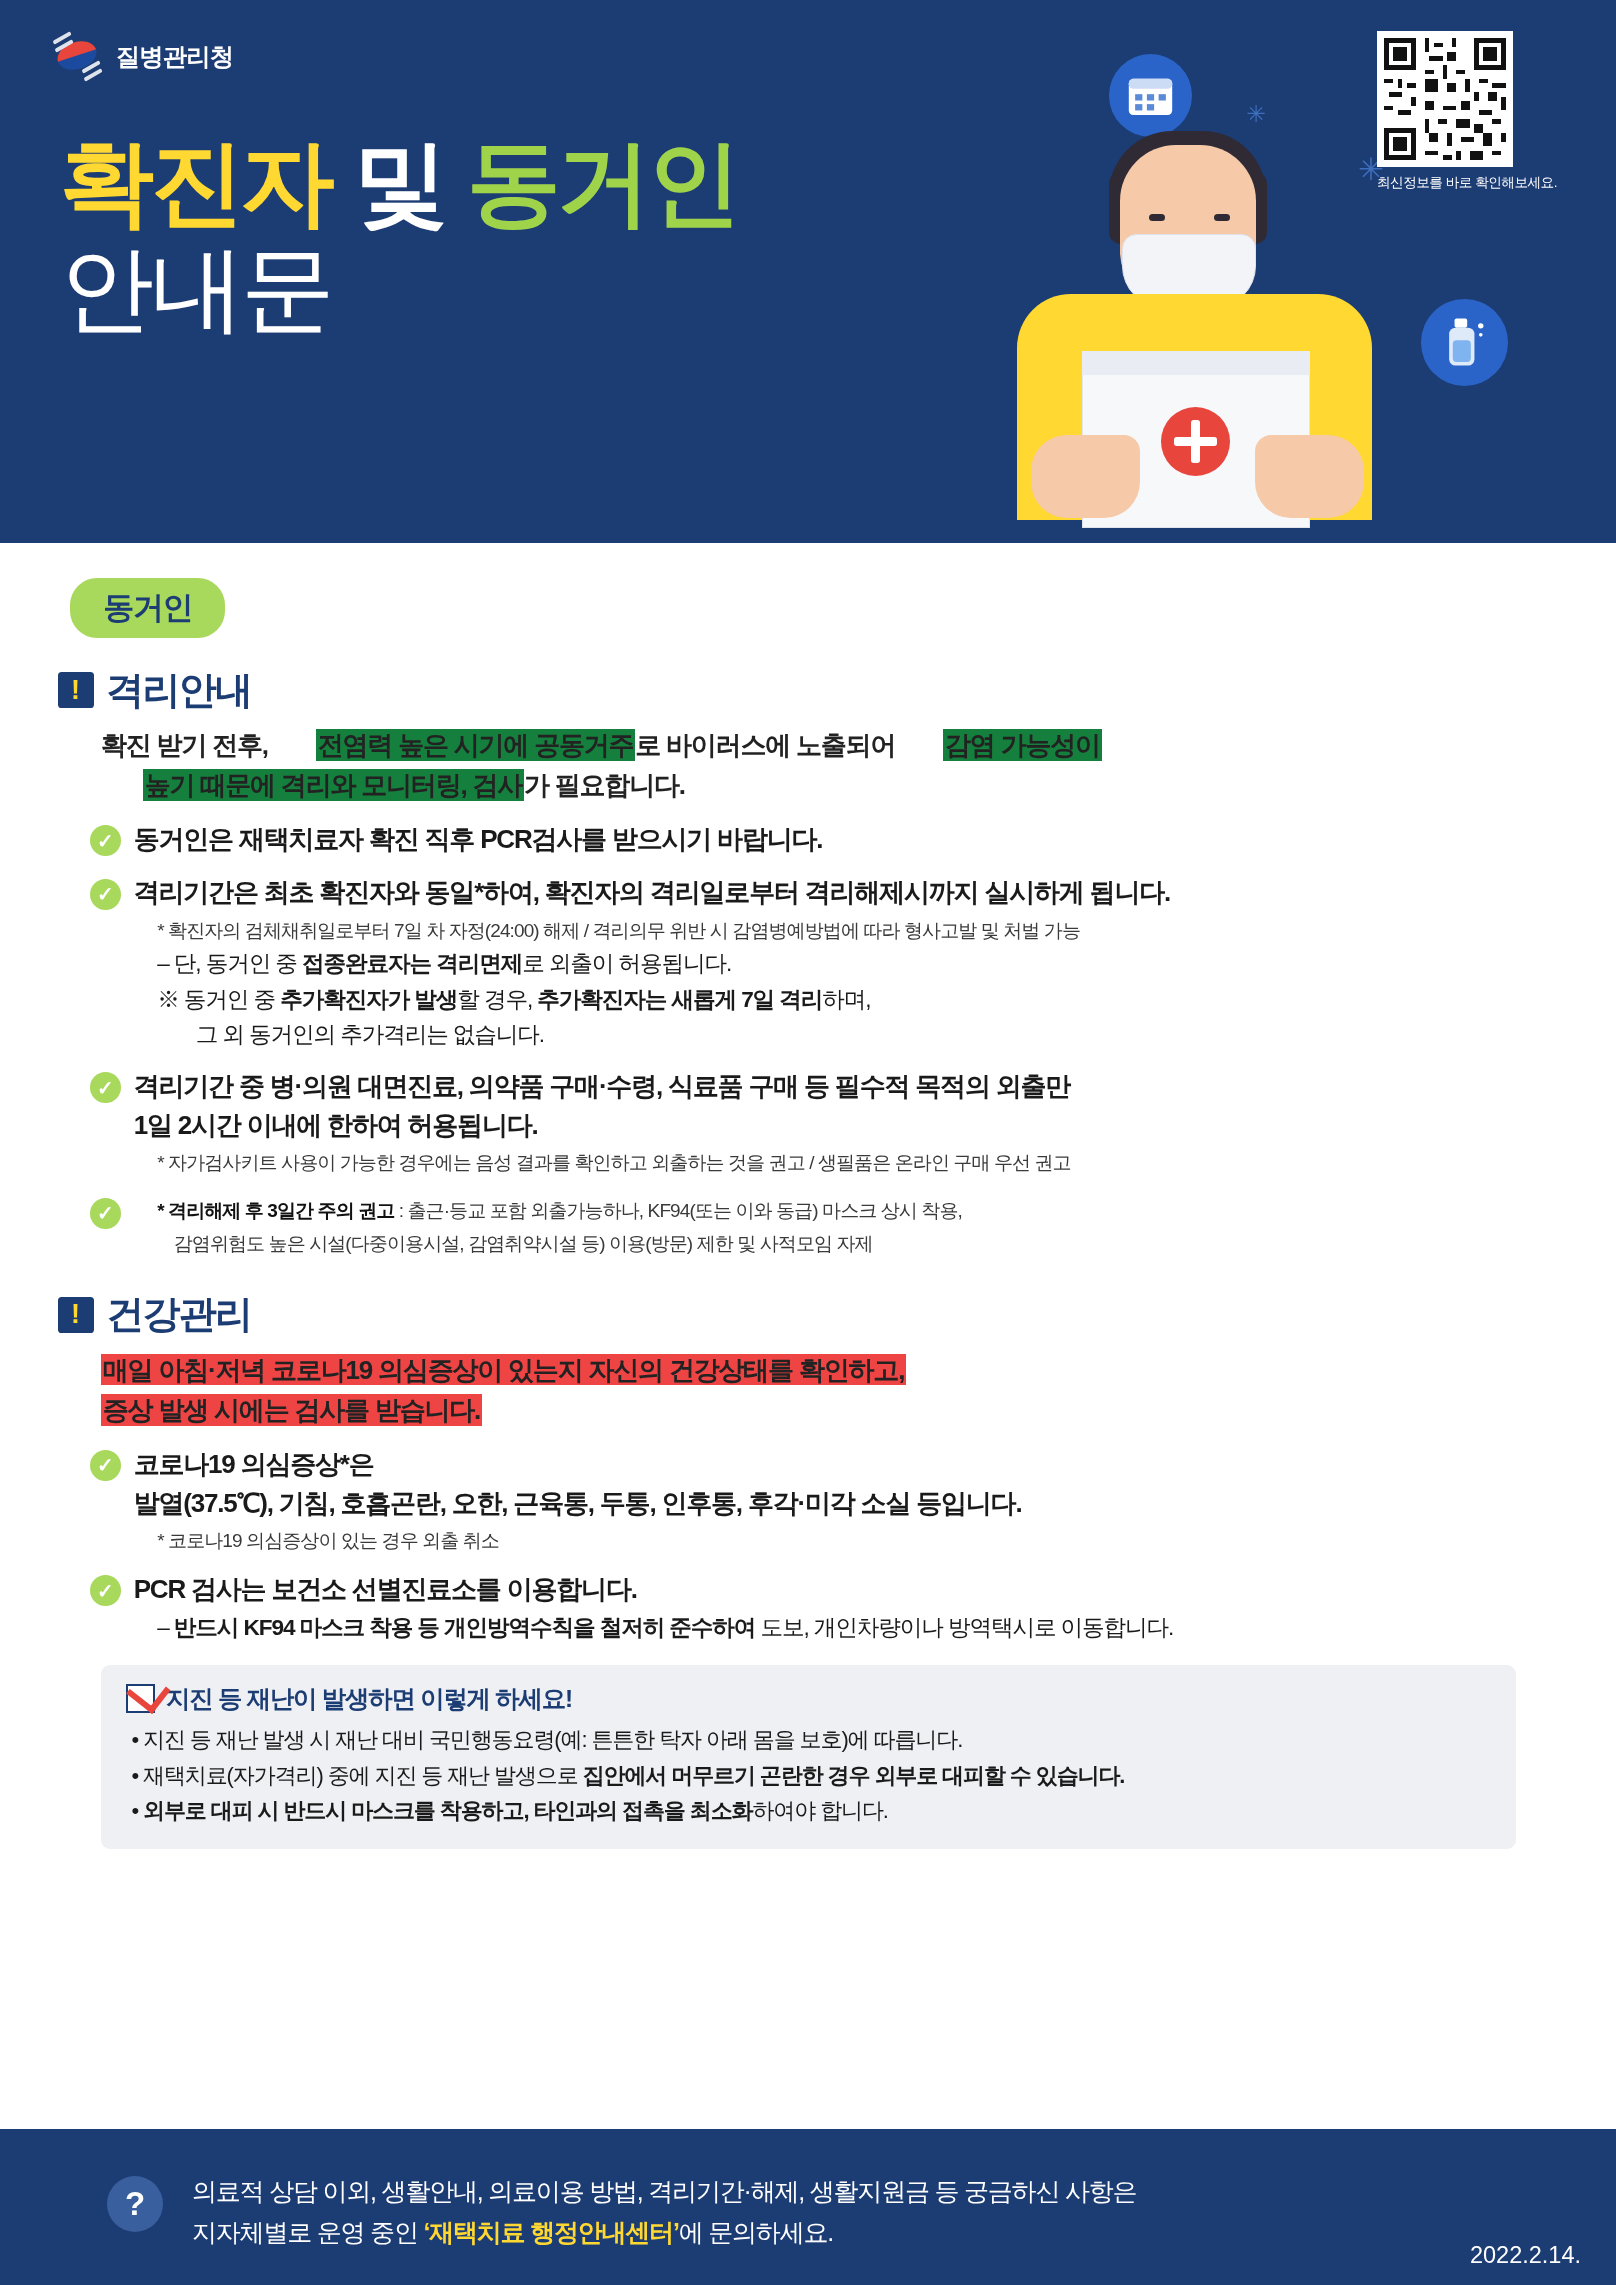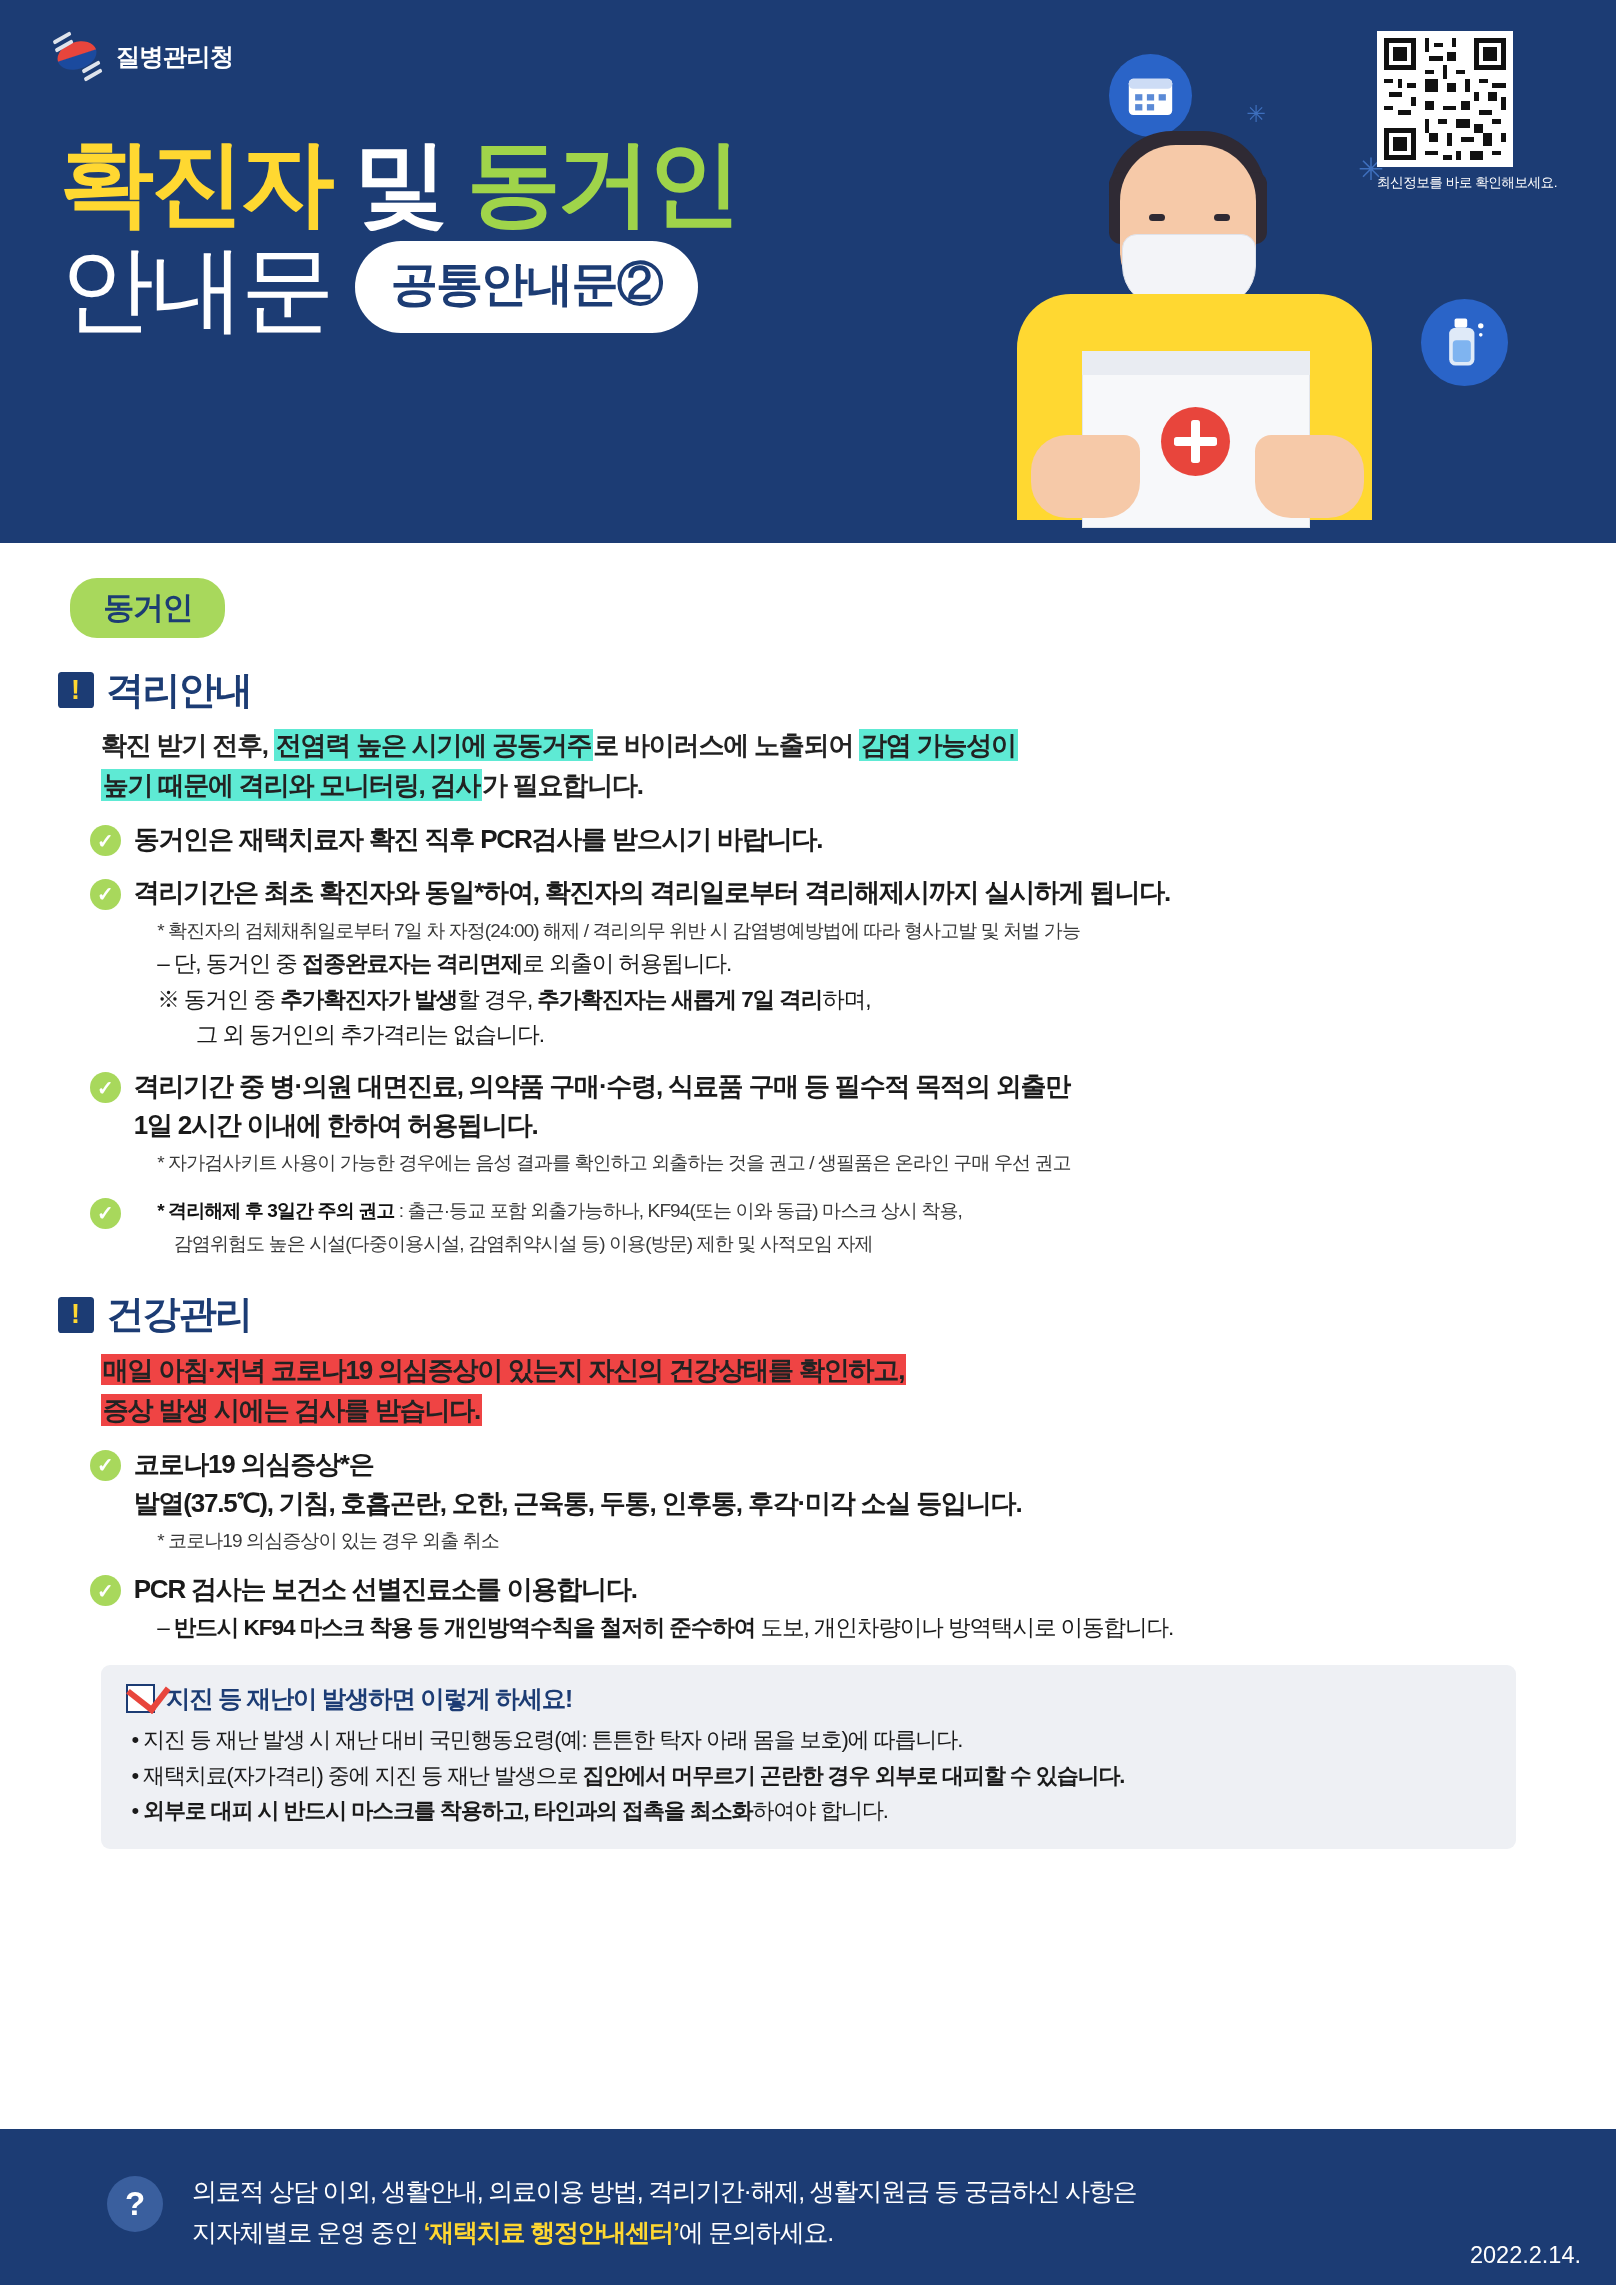--- a/index.html
+++ b/index.html
@@ -120,21 +120,21 @@
     width: 36px; height: 36px; background:#1c3c74; color:#ffd831;
     font-size: 27px; font-weight:bold; display:flex; align-items:center; justify-content:center;
     border-radius: 3.6px;
   }
   .sec-title { font-size: 38px; font-weight: bold; color:#1c3c74; letter-spacing:-1.8px; }
 
   .lead {
     font-size: 26px; font-weight:bold; color:#222; letter-spacing:-1.2px;
     line-height: 1.55; margin: 5.4px 0 12.7px 47px;
   }
-  .hl { background: #5eead4; padding: 0.9px 1.8px; }
+  .hl { background: #15803d; padding: 0.9px 1.8px; margin-left: 42px; }
   .hl-g { background: #ef4444; padding: 0.9px 1.8px; }
 
   .bullet { display:flex; gap:12.7px; margin: 14.5px 0 0 36px; }
   .chk {
     flex: 0 0 auto; width: 31px; height: 31px; border-radius:50%;
     background:#a8d85c; color:#ffffff; font-size: 20px; font-weight:bold;
     display:flex; align-items:center; justify-content:center; margin-top: 5.4px;
   }
   .btext { font-size: 26px; font-weight:bold; color:#1a1a1a; letter-spacing:-1.2px; line-height:1.5; }
   .sub {
@@ -239,21 +239,20 @@
       <div class="arm-l"></div>
         <div class="arm-r"></div>
     </div>
 
     <div class="title-block">
       <div class="title-line1">
         <span class="t-yellow">확진자 </span><span class="t-white">및 </span><span class="t-green">동거인</span>
       </div>
       <div class="title-line2-wrap">
         <div class="title-line2">안내문</div>
-        <div class="badge-pill">공통안내문②</div>
       </div>
     </div>
 
     <div class="qr-box">
       <svg class="qr-frame" viewBox="0 0 29 29" shape-rendering="crispEdges">
         <rect width="29" height="29" fill="#ffffff"></rect>
         <g fill="#111111">
           <rect x="1" y="1" width="7" height="1"></rect>
             <rect x="1" y="7" width="7" height="1"></rect>
           <rect x="1" y="1" width="1" height="7"></rect>

